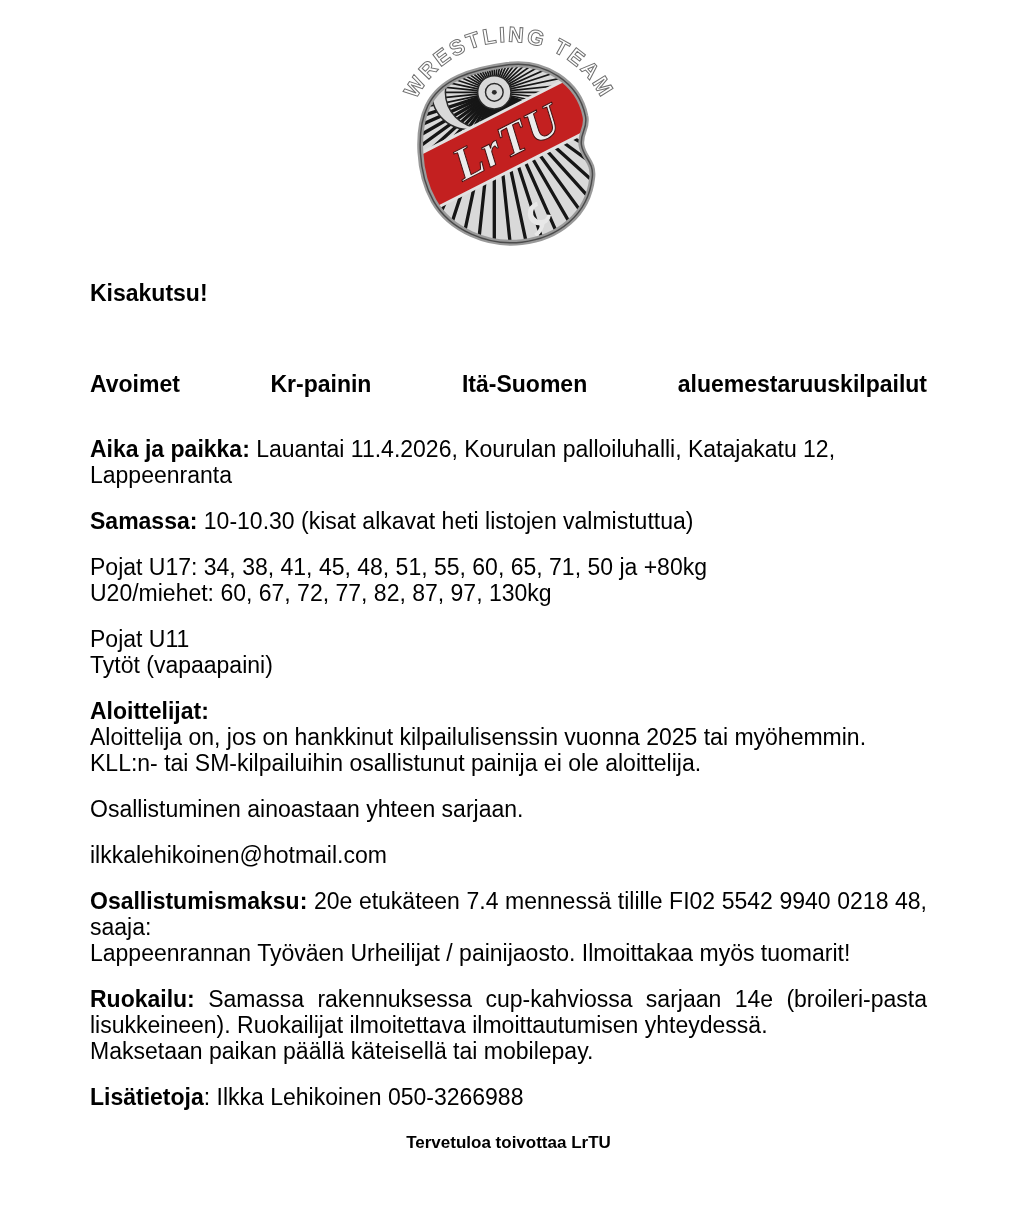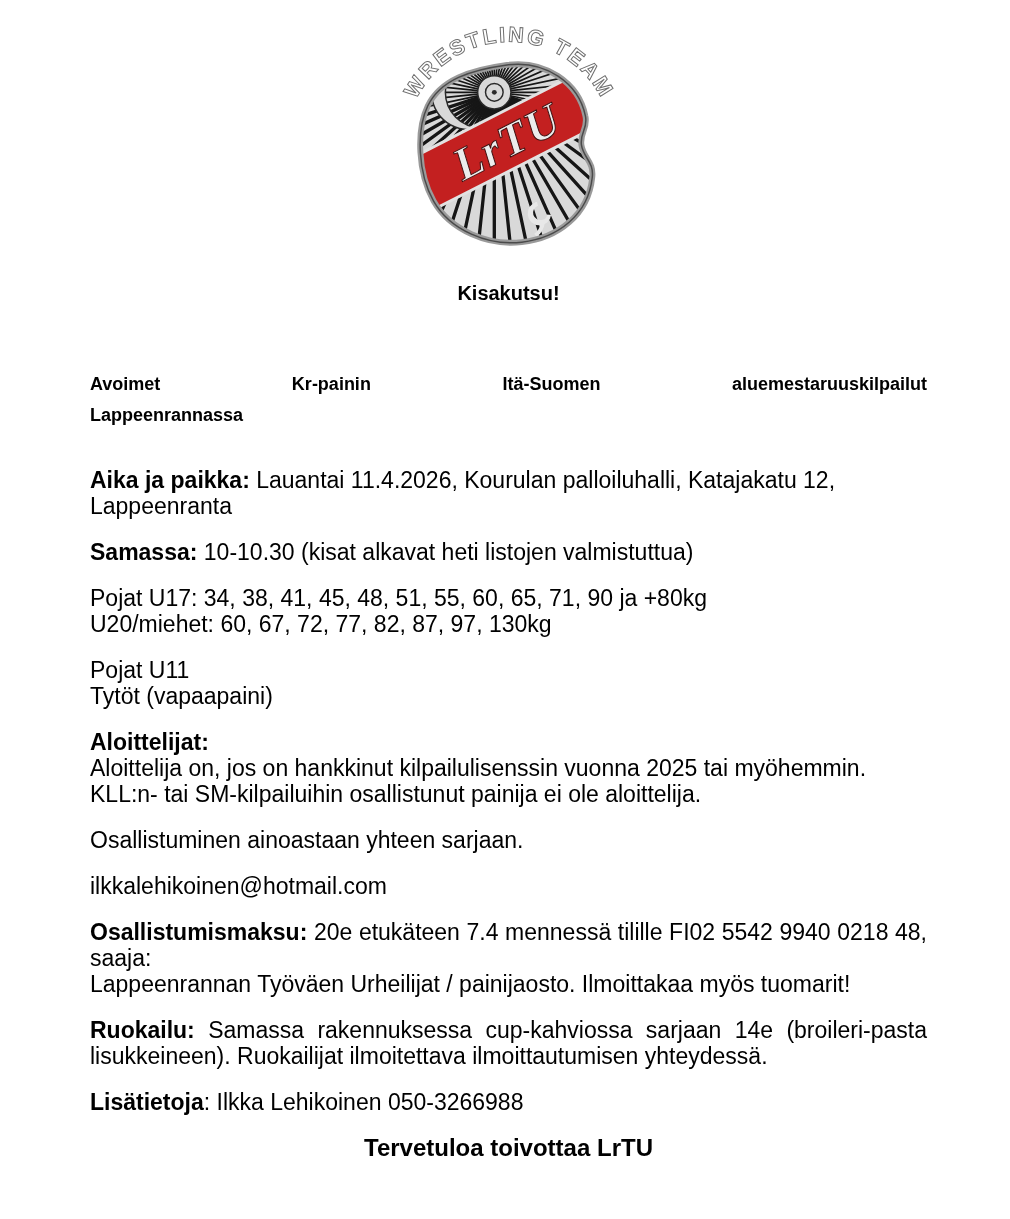--- a/index.html
+++ b/index.html
@@ -12,42 +12,42 @@
     overflow: hidden;
   }
   .page { padding: 14px 83px 0 90px; }
 
   
   .logo-wrap { width: 230px; margin: 0 auto; }
 
   
   .doc-title {
     margin-top: 26px;
-    font-size: 20px;
+    font-size: 23px;
     font-weight: bold;
-    text-align: center;
+    text-align: left;
     line-height: 28px;
   }
   .main-heading {
     margin-top: 62px;
-    font-size: 18px;
+    font-size: 23px;
     font-weight: bold;
     line-height: 31px;
   }
   .body-text { margin-top: 36px; }
 
   
   .para { margin: 0 0 20px 0; font-size: 23px; line-height: 26px; }
   .b { font-weight: bold; }
   .stretch { text-align: justify; text-align-last: justify; }
   .line { display: block; }
 
   .footer-line {
     margin-top: 20px;
-    font-size: 24px;
+    font-size: 17px;
     line-height: 26px;
     font-weight: bold;
     text-align: center;
   }
 </style>
 </head>
 <body>
 
 <div class="page">
 
@@ -159,35 +159,34 @@
                C 191 147 202 151 200 167 C 196 205 165 229 128 233
                C 94 237 55 221 38 191 C 22 163 20 119 32 94
                C 45 67 76 57 113 52 Z" fill="none" stroke="#4a4a4a" stroke-width="1.5"></path>
     </svg>
   </div>
 
   <div class="doc-title">Kisakutsu!</div>
 
   <div class="main-heading">
     <span class="line stretch">Avoimet Kr-painin Itä-Suomen aluemestaruuskilpailut</span>
-    <span class="line">Lappeenrannassa</span>
   </div>
 
   <div class="body-text">
 
     <div class="para">
       <span class="b">Aika ja paikka:</span><span> Lauantai 11.4.2026, Kourulan palloiluhalli, Katajakatu 12, Lappeenranta</span>
     </div>
 
     <div class="para">
       <span class="b">Samassa:</span><span> 10-10.30 (kisat alkavat heti listojen valmistuttua)</span>
     </div>
 
     <div class="para">
-      <span class="line">Pojat U17: 34, 38, 41, 45, 48, 51, 55, 60, 65, 71, 90 ja +80kg</span>
+      <span class="line">Pojat U17: 34, 38, 41, 45, 48, 51, 55, 60, 65, 71, 50 ja +80kg</span>
       <span class="line">U20/miehet: 60, 67, 72, 77, 82, 87, 97, 130kg</span>
     </div>
 
     <div class="para">
       <span class="line">Pojat U11</span>
       <span class="line">Tytöt (vapaapaini)</span>
     </div>
 
     <div class="para">
       <span class="line b">Aloittelijat:</span>
@@ -204,20 +203,21 @@
     </div>
 
     <div class="para">
       <span class="line stretch"><span class="b">Osallistumismaksu:</span><span> 20e etukäteen 7.4 mennessä tilille FI02 5542 9940 0218 48, saaja:</span></span>
       <span class="line">Lappeenrannan Työväen Urheilijat / painijaosto. Ilmoittakaa myös tuomarit!</span>
     </div>
 
     <div class="para">
       <span class="line stretch"><span class="b">Ruokailu:</span><span> Samassa rakennuksessa cup-kahviossa sarjaan 14e (broileri-pasta</span></span>
       <span class="line">lisukkeineen). Ruokailijat ilmoitettava ilmoittautumisen yhteydessä.</span>
+      <span class="line">Maksetaan paikan päällä käteisellä tai mobilepay.</span>
     </div>
 
     <div class="para">
       <span class="b">Lisätietoja</span><span>: Ilkka Lehikoinen 050-3266988</span>
     </div>
 
   </div>
 
   <div class="footer-line">Tervetuloa toivottaa LrTU</div>
 

